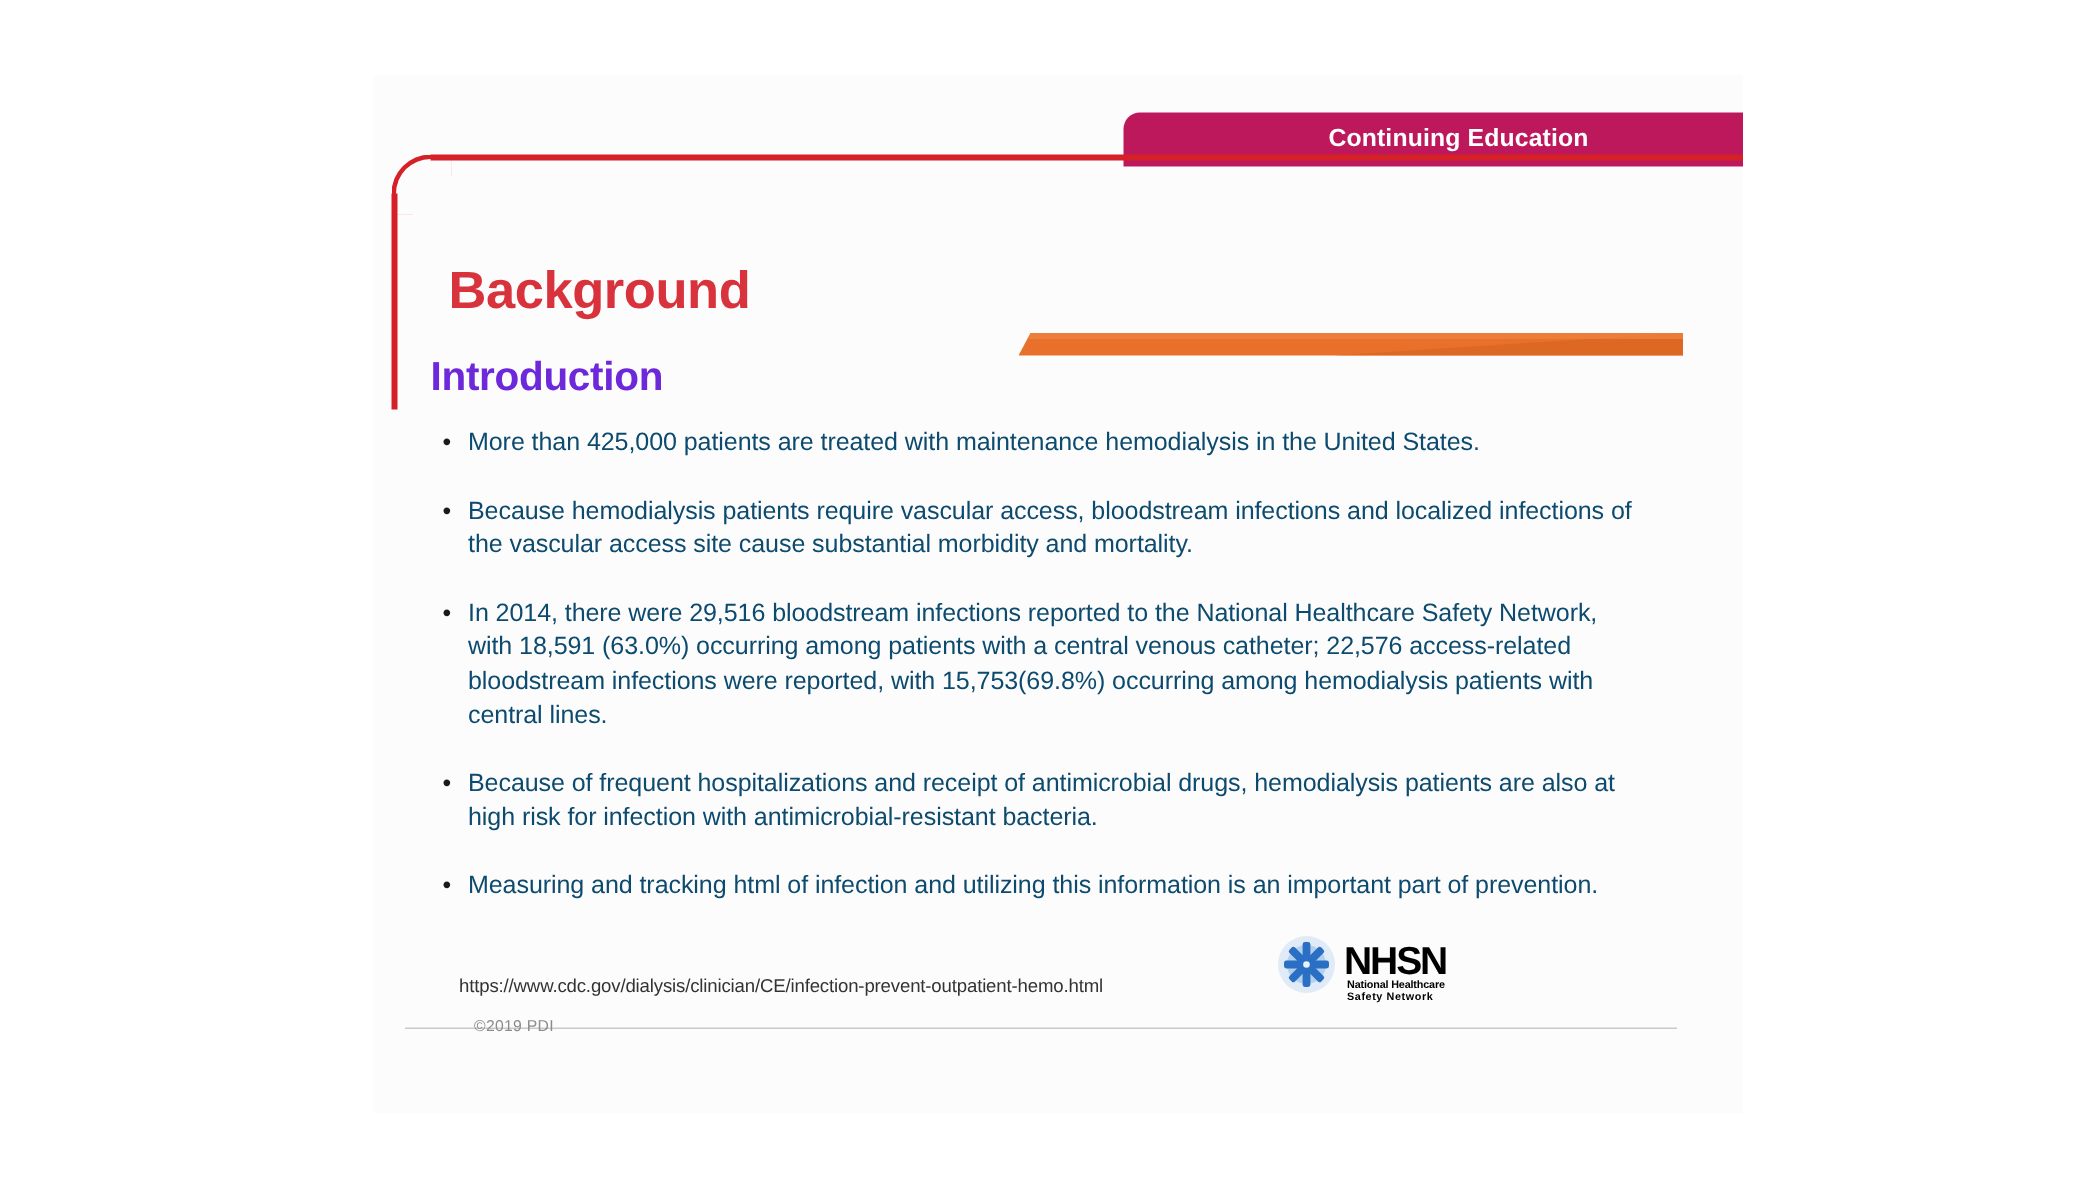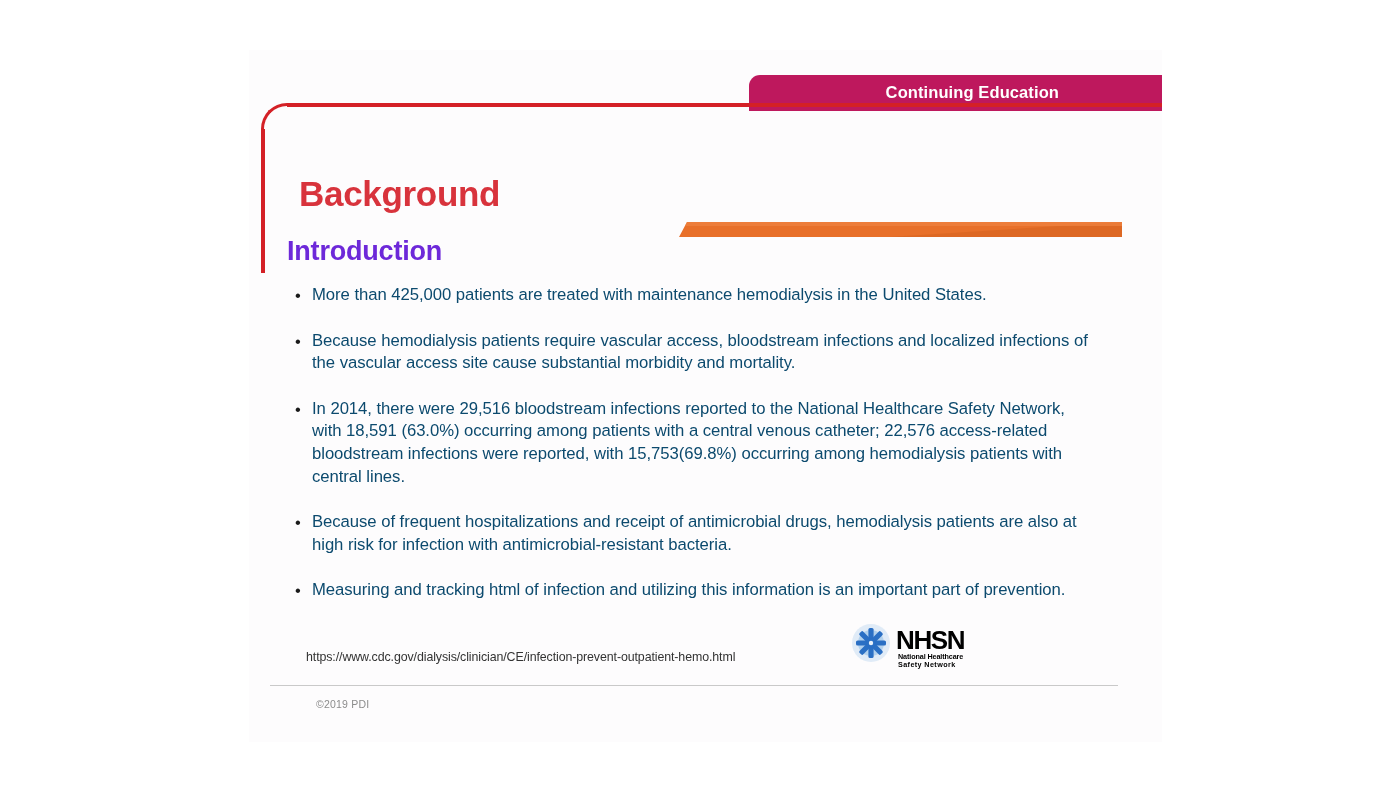--- a/index.html
+++ b/index.html
@@ -169,21 +169,21 @@
     position: absolute;
     left: 21px;
     top: 635px;
     width: 848px;
     height: 1px;
     background: #c9c9c9;
   }
   #footer-copy {
     position: absolute;
     left: 67px;
-    top: 648px;
+    top: 628px;
     font-size: 10.5px;
     color: #8c8c8c;
     letter-spacing: .2px;
   }
 </style>
 </head>
 <body>
 
 <div id="slide-canvas">
 

